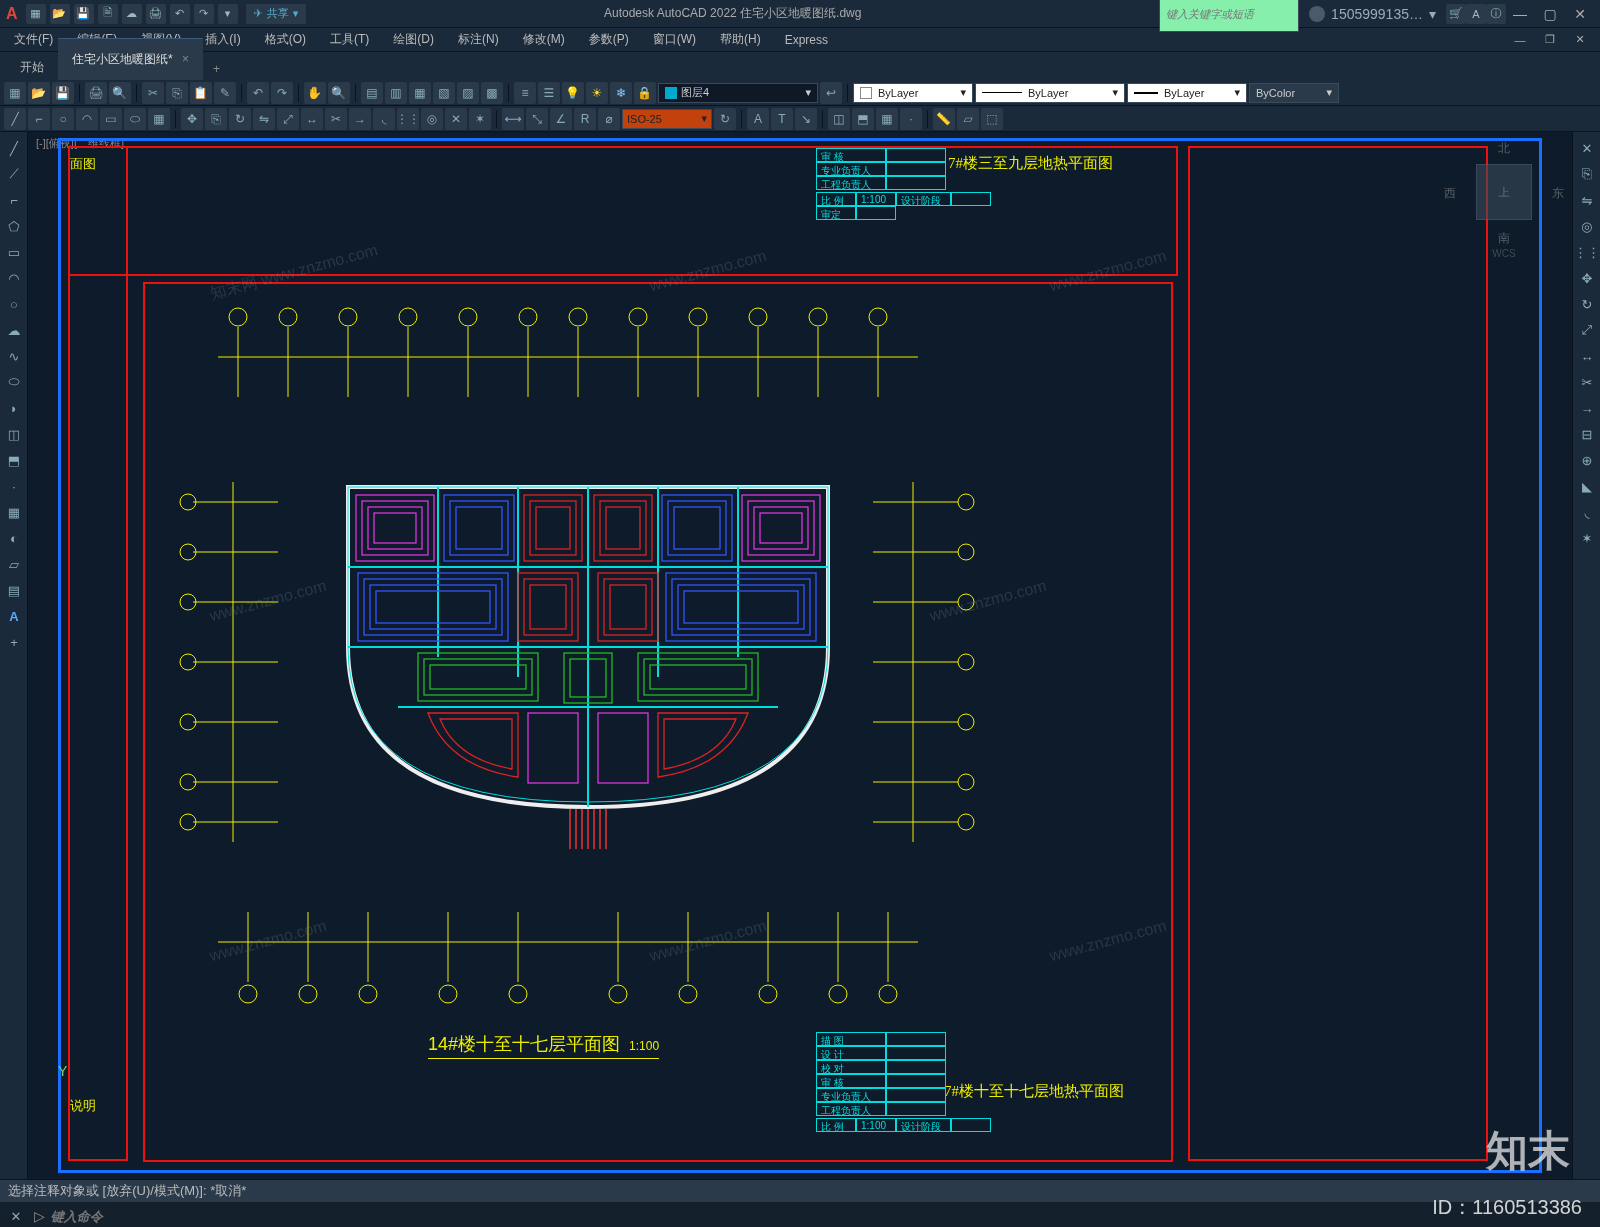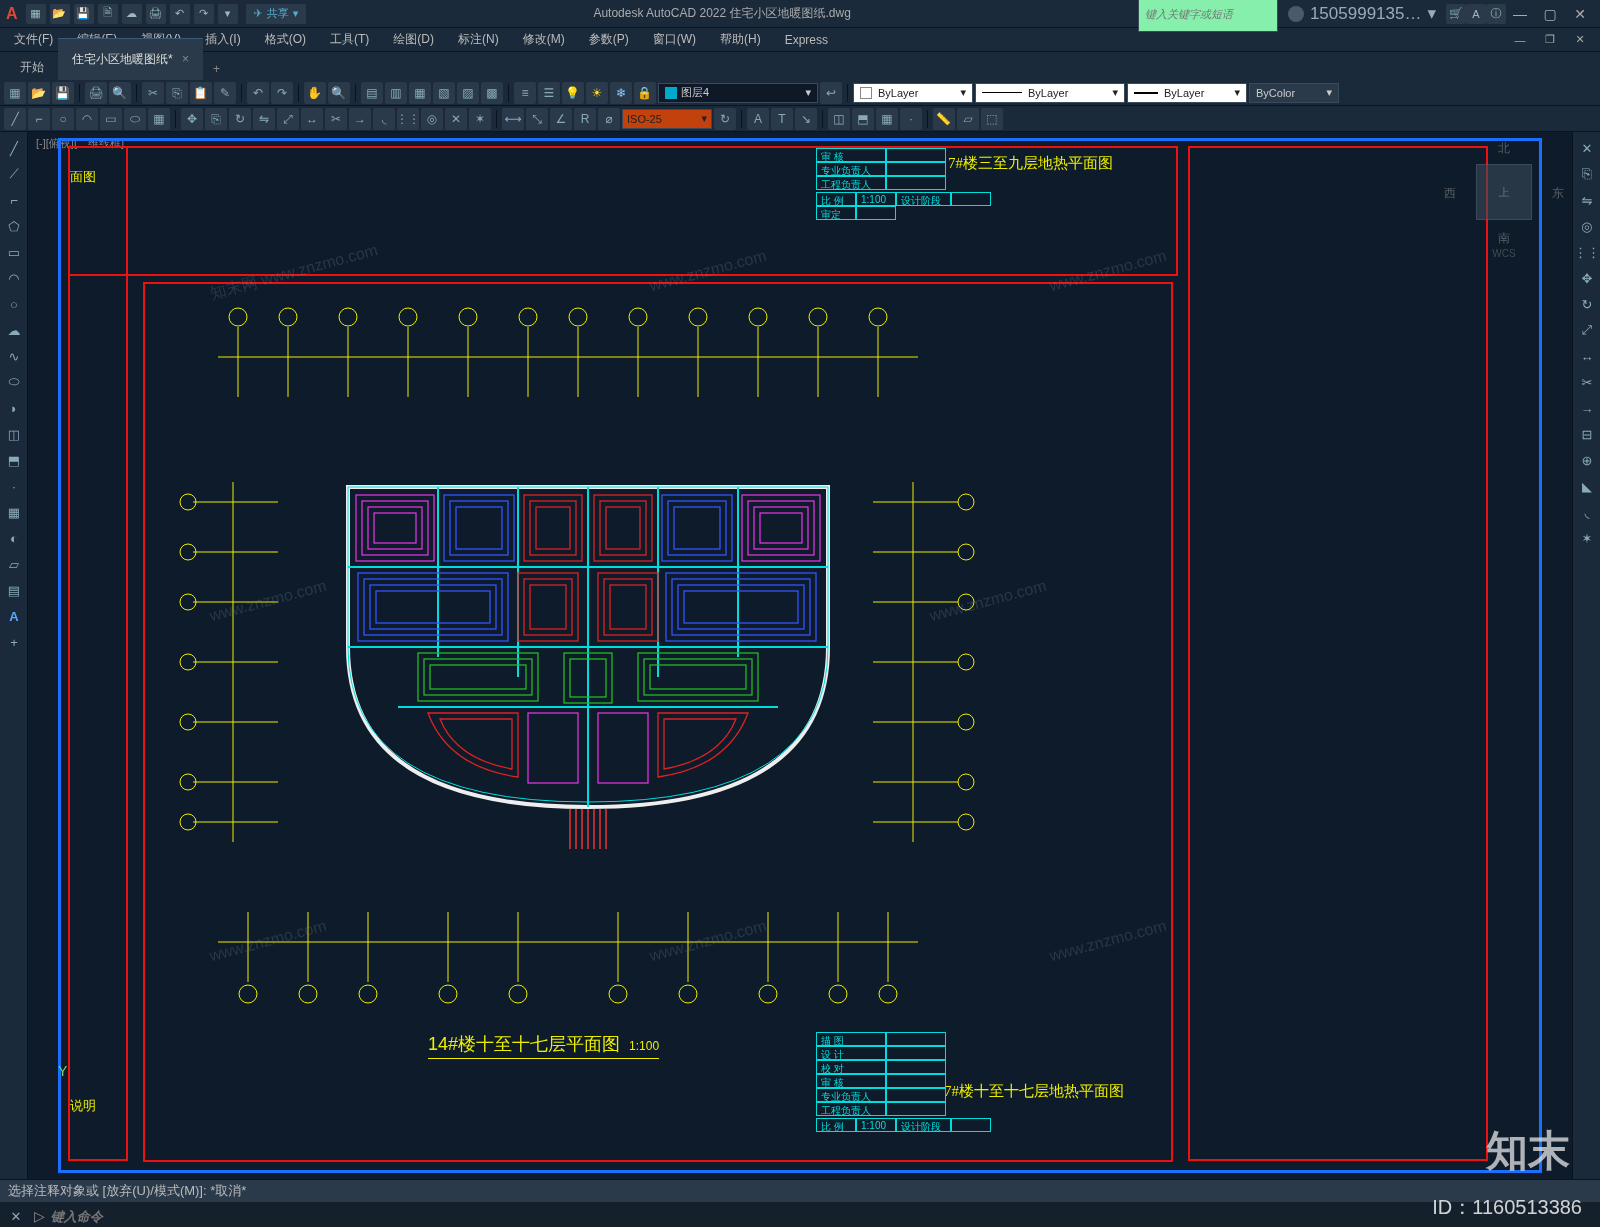--- a/index.html
+++ b/index.html
@@ -4,21 +4,21 @@
 <style>
   * { margin: 0; padding: 0; box-sizing: border-box; font-family: "Microsoft YaHei", "SimSun", sans-serif; }
   body { width: 1600px; height: 1227px; background: #1b2a3a; color: #ccc; overflow: hidden; font-size: 12px; }
   .titlebar { height: 28px; background: #1b2a3a; display: flex; align-items: center; padding: 0 6px; border-bottom: 1px solid #0a1420; }
   .titlebar .logo { color: #d7493b; font-weight: bold; font-size: 16px; margin-right: 8px; }
   .qat { display: flex; gap: 4px; align-items: center; }
   .qat-btn { width: 20px; height: 20px; background: #2a3a4a; border-radius: 2px; display: flex; align-items: center; justify-content: center; font-size: 11px; color: #9bb; cursor: pointer; }
   .share-btn { height: 20px; padding: 0 8px; background: #2a3a4a; color: #5ac; font-size: 11px; display: flex; align-items: center; gap: 4px; margin-left: 8px; cursor: pointer; }
   .title-text { flex: 1; text-align: center; color: #aaa; font-size: 12px; }
   .search-box { width: 140px; height: 36px; background: #86efac; border: 1px solid #3a4a5a; color: #6a7a8a; font-size: 11px; padding: 0 6px; font-style: italic; }
-  .user { color: #9ab; font-size: 17px; margin: 8px 10px; display: flex; align-items: center; gap: 6px; }
+  .user { color: #9ab; font-size: 14px; margin: 8px 10px; display: flex; align-items: center; gap: 6px; }
   .user-icon { width: 16px; height: 16px; border-radius: 50%; background: #4a5a6a; }
   .win-btns { display: flex; gap: 2px; }
   .win-btn { width: 28px; height: 20px; display: flex; align-items: center; justify-content: center; color: #aaa; font-size: 14px; cursor: pointer; }
   .menubar { height: 24px; background: #1b2a3a; display: flex; align-items: center; padding: 0 6px; gap: 8px; border-bottom: 1px solid #0a1420; }
   .menu-item { padding: 2px 8px; color: #bbb; font-size: 12px; cursor: pointer; }
   .tabbar { height: 28px; background: #1b2a3a; display: flex; align-items: flex-end; padding-left: 6px; }
   .start-tab { padding: 4px 14px; color: #bbb; font-size: 12px; cursor: pointer; }
   .file-tab { padding: 12px 14px; background: #2a3a4a; color: #ddd; font-size: 12px; border-top: 1px solid #3a5a7a; cursor: pointer; position: relative; }
   .file-tab .close { margin-left: 6px; color: #888; }
   .tab-plus { padding: 4px 10px; color: #888; cursor: pointer; }
@@ -262,21 +262,21 @@
   <div class="canvas">
     <div class="view-ctrl">[-][俯视][二维线框]</div>
 
     <div class="drawing-border"></div>
 
     <div class="red-frame" style="left:115px;top:150px;width:1030px;height:880px"></div>
     <div class="red-frame" style="left:40px;top:14px;width:60px;height:1015px"></div>
     <div class="red-frame" style="left:40px;top:14px;width:1110px;height:130px"></div>
     <div class="red-frame" style="left:1160px;top:14px;width:300px;height:1015px"></div>
 
-    <div class="title-label" style="left:42px;top:36px;color:#ee0">面图</div>
+    <div class="title-label" style="left:42px;top:23px;color:#ee0">面图</div>
 
     <div class="title-label" style="left:42px;bottom:64px;color:#ee0">说明</div>
     <div class="ucs-y">Y</div>
 
     <div class="title-label" style="left:920px;top:22px;color:#ee0;font-size:15px">7#楼三至九层地热平面图</div>
 
     <div class="title-block" style="left:788px;top:16px;width:340px">
       <div style="display:grid;grid-template-columns:70px 60px;grid-auto-rows:14px;color:#0dd">
         <div class="tb-cell">审 核</div>
           <div class="tb-cell"></div>

